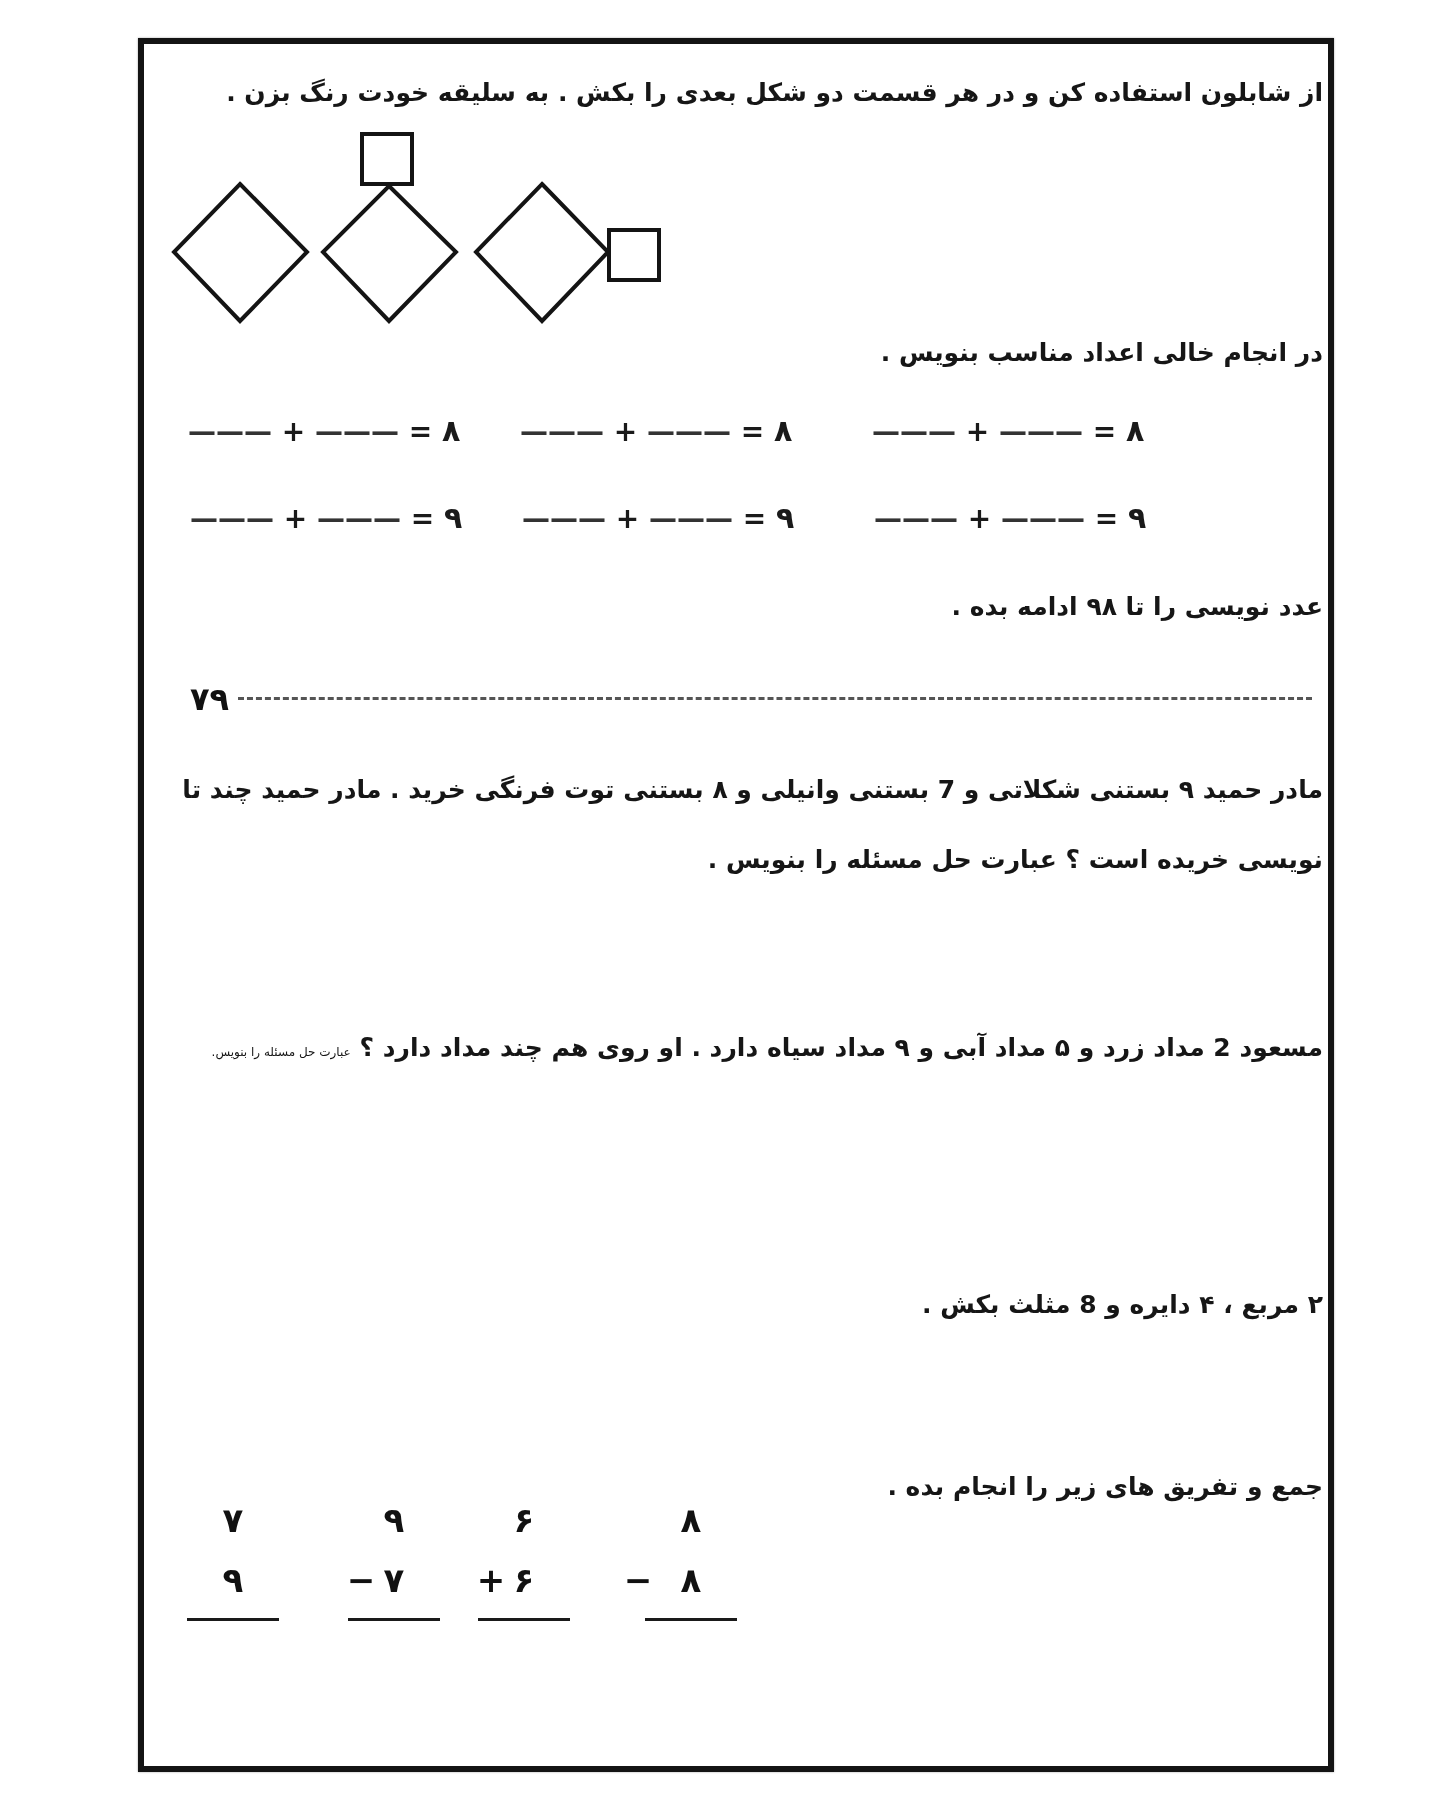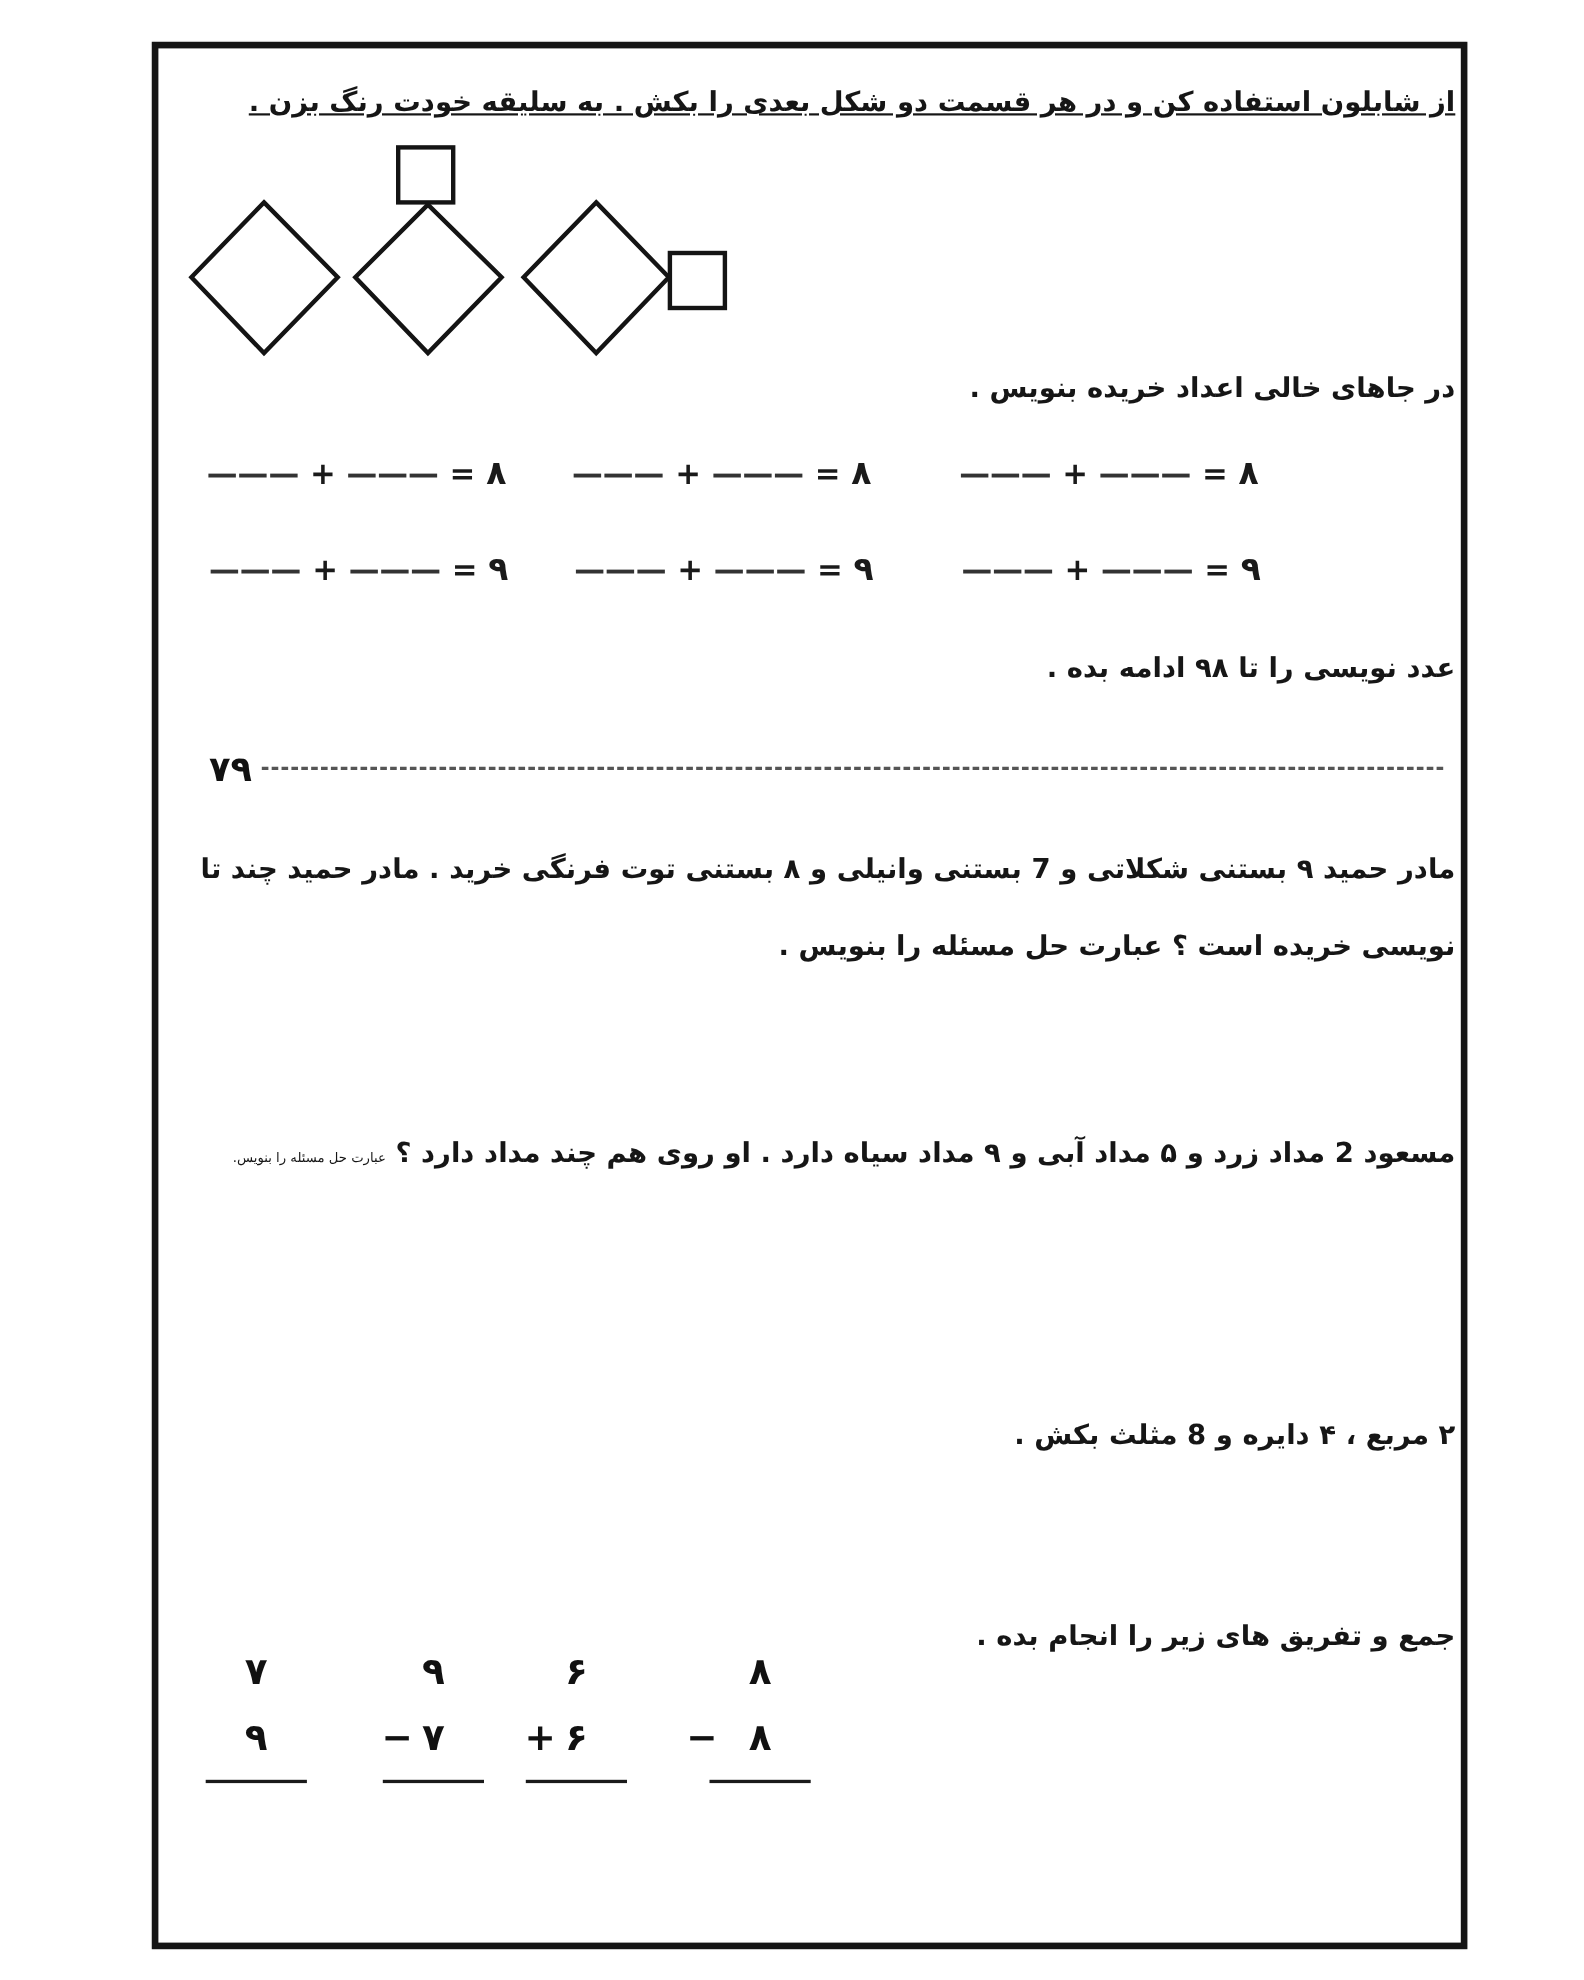--- a/index.html
+++ b/index.html
@@ -95,37 +95,37 @@
       font-size: 12px;
       font-weight: normal;
       text-align: center;
     }
   </style>
 </head>
 <body>
 
 <div class="frame"></div>
 
-<div class="rtl q-title" style="top:78px; right:117px;text-decoration:underline;">از شابلون استفاده کن و در هر قسمت دو شکل بعدی را بکش . به سلیقه خودت رنگ بزن .</div>
+<div class="rtl q-title" style="top:78px; right:117px;">از شابلون استفاده کن و در هر قسمت دو شکل بعدی را بکش . به سلیقه خودت رنگ بزن .</div>
 
 <svg class="shapes" width="1440" height="360">
   <g fill="none" stroke="#141414" stroke-width="4">
     <polygon points="240,184 307,252 240,321 174,252"></polygon>
   </g>
   <g fill="none" stroke="#141414" stroke-width="4">
     <rect x="362" y="134" width="50" height="50"></rect>
     <polygon points="389,186 456,252 389,321 323,252"></polygon>
   </g>
   <g fill="none" stroke="#141414" stroke-width="4">
     <polygon points="542,184 608,252 542,321 476,252"></polygon>
     <rect x="609" y="230" width="50" height="50"></rect>
   </g>
 </svg>
 
-<div class="rtl q-title" style="top:338px; right:117px;">در جاهای خالی اعداد خریده بنویس .</div>
+<div class="rtl q-title" style="top:338px; right:117px;">در انجام خالی اعداد مناسب بنویس .</div>
 
 <div class="eq" style="left:188px; top:413px;">
   <span class="blank">———</span>
   <span>+</span>
   <span class="blank">———</span>
   <span>=</span>
   <span class="num">۸</span>
 </div>
 <div class="eq" style="left:520px; top:413px;">
   <span class="blank">———</span>

